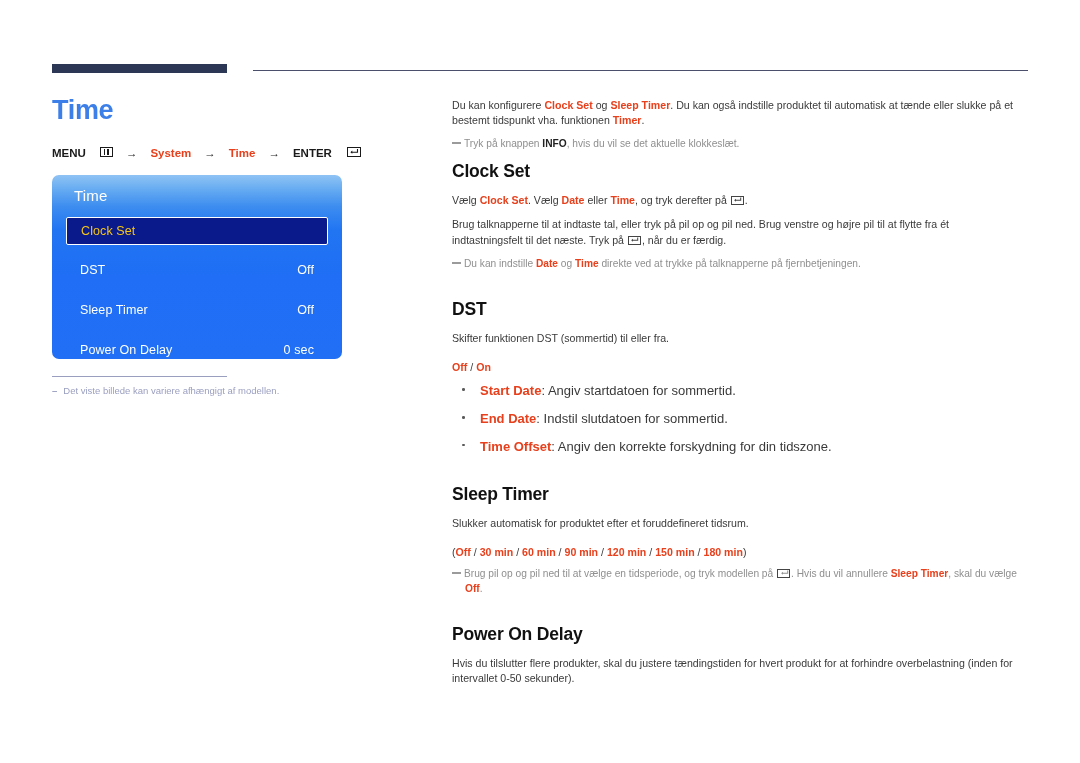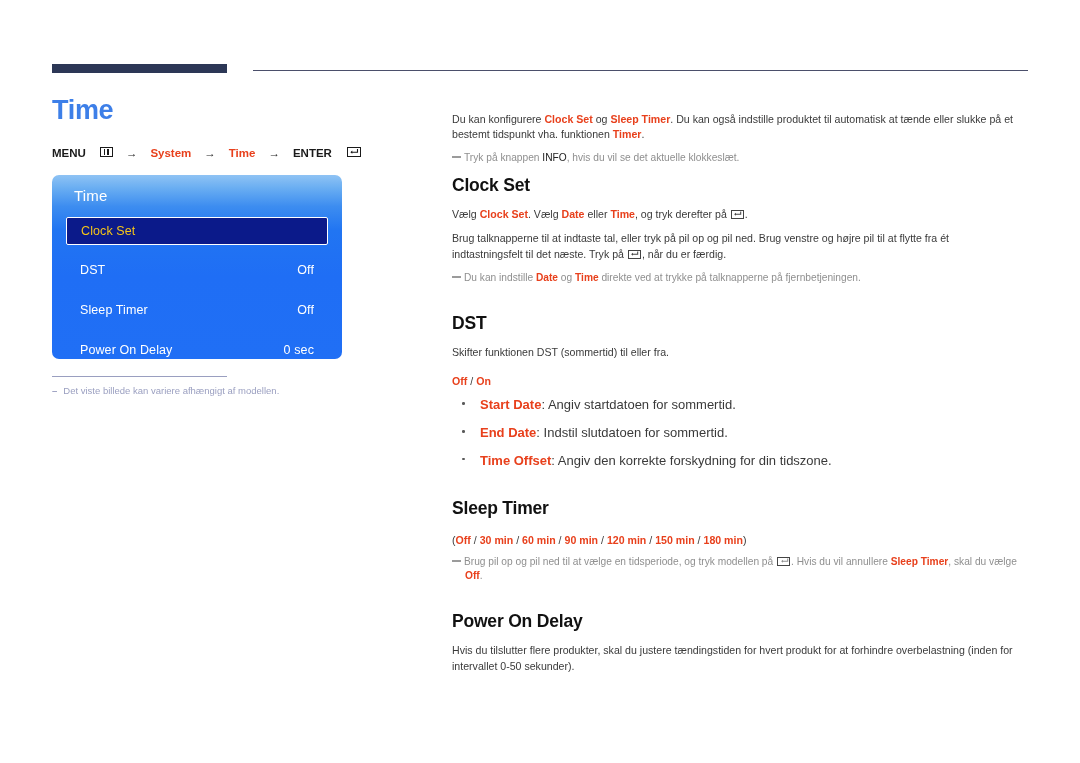--- a/index.html
+++ b/index.html
@@ -176,21 +176,21 @@
     display: flex;
     gap: 6px;
     align-items: flex-start;
   }
   .osd-caption .dash { font-weight: bold; }
 
   
   .right-col {
     position: absolute;
     left: 452px;
-    top: 112px;
+    top: 98px;
     width: 578px;
   }
   .intro-p {
     font-size: 10.6px;
     line-height: 1.42;
     color: #3a3a3a;
     margin: 0 0 9px 0;
   }
   .sec-h2 {
     font-size: 17.5px;
@@ -223,21 +223,21 @@
     height: 1.6px;
     background: #9b9b9b;
     vertical-align: 3px;
     margin-right: 3px;
   }
   .note-p .indent-line {
     display: block;
     padding-left: 13px;
   }
   .red { color: #e8401c; font-weight: bold; }
-  .blk-b { color: #222; font-weight: normal; }
+  .blk-b { color: #222; font-weight: bold; }
   .opt-line {
     font-size: 10.6px;
     color: #e8401c;
     font-weight: bold;
     margin: 15px 0 9px 0;
   }
   .opt-line .paren { color: #3a3a3a; font-weight: normal; }
   .opt-line .slash { color: #3a3a3a; font-weight: normal; }
   .bullets { margin: 0; padding: 0; list-style: none; }
   .bullet {
@@ -371,20 +371,21 @@
       </li>
       <li class="bullet">
         <span class="red">Time Offset</span><span>: Angiv den korrekte forskydning for din tidszone.</span>
       </li>
     </ul>
   </div>
 
   <div class="sec">
     <h2 class="sec-h2">Sleep Timer</h2>
 
+    <p class="body-p">Slukker automatisk for produktet efter et foruddefineret tidsrum.</p>
 
     <p class="opt-line">
       <span class="paren">(</span><span>Off</span><span class="slash"> / </span><span>30 min</span><span class="slash"> / </span><span>60 min</span><span class="slash"> / </span><span>90 min</span><span class="slash"> / </span><span>120 min</span><span class="slash"> / </span><span>150 min</span><span class="slash"> / </span><span>180 min</span><span class="paren">)</span>
     </p>
 
     <p class="note-p">
       <span class="note-dash"></span><span>Brug pil op og pil ned til at vælge en tidsperiode, og tryk modellen på </span><span class="inline-enter"><svg width="11" height="8" viewBox="0 0 12 8" xmlns="http://www.w3.org/2000/svg">
             <path d="M9.5 1.2 L9.5 4.3 L3.2 4.3" stroke="#8f8f8f" stroke-width="1.1" fill="none"></path>
             <path d="M4.3 2.7 L2.4 4.3 L4.3 5.9 Z" fill="#8f8f8f"></path>
           </svg></span><span>. Hvis du vil annullere </span><span class="red">Sleep Timer</span><span>, skal du vælge</span><span class="indent-line"><span class="red">Off</span><span>.</span></span>

